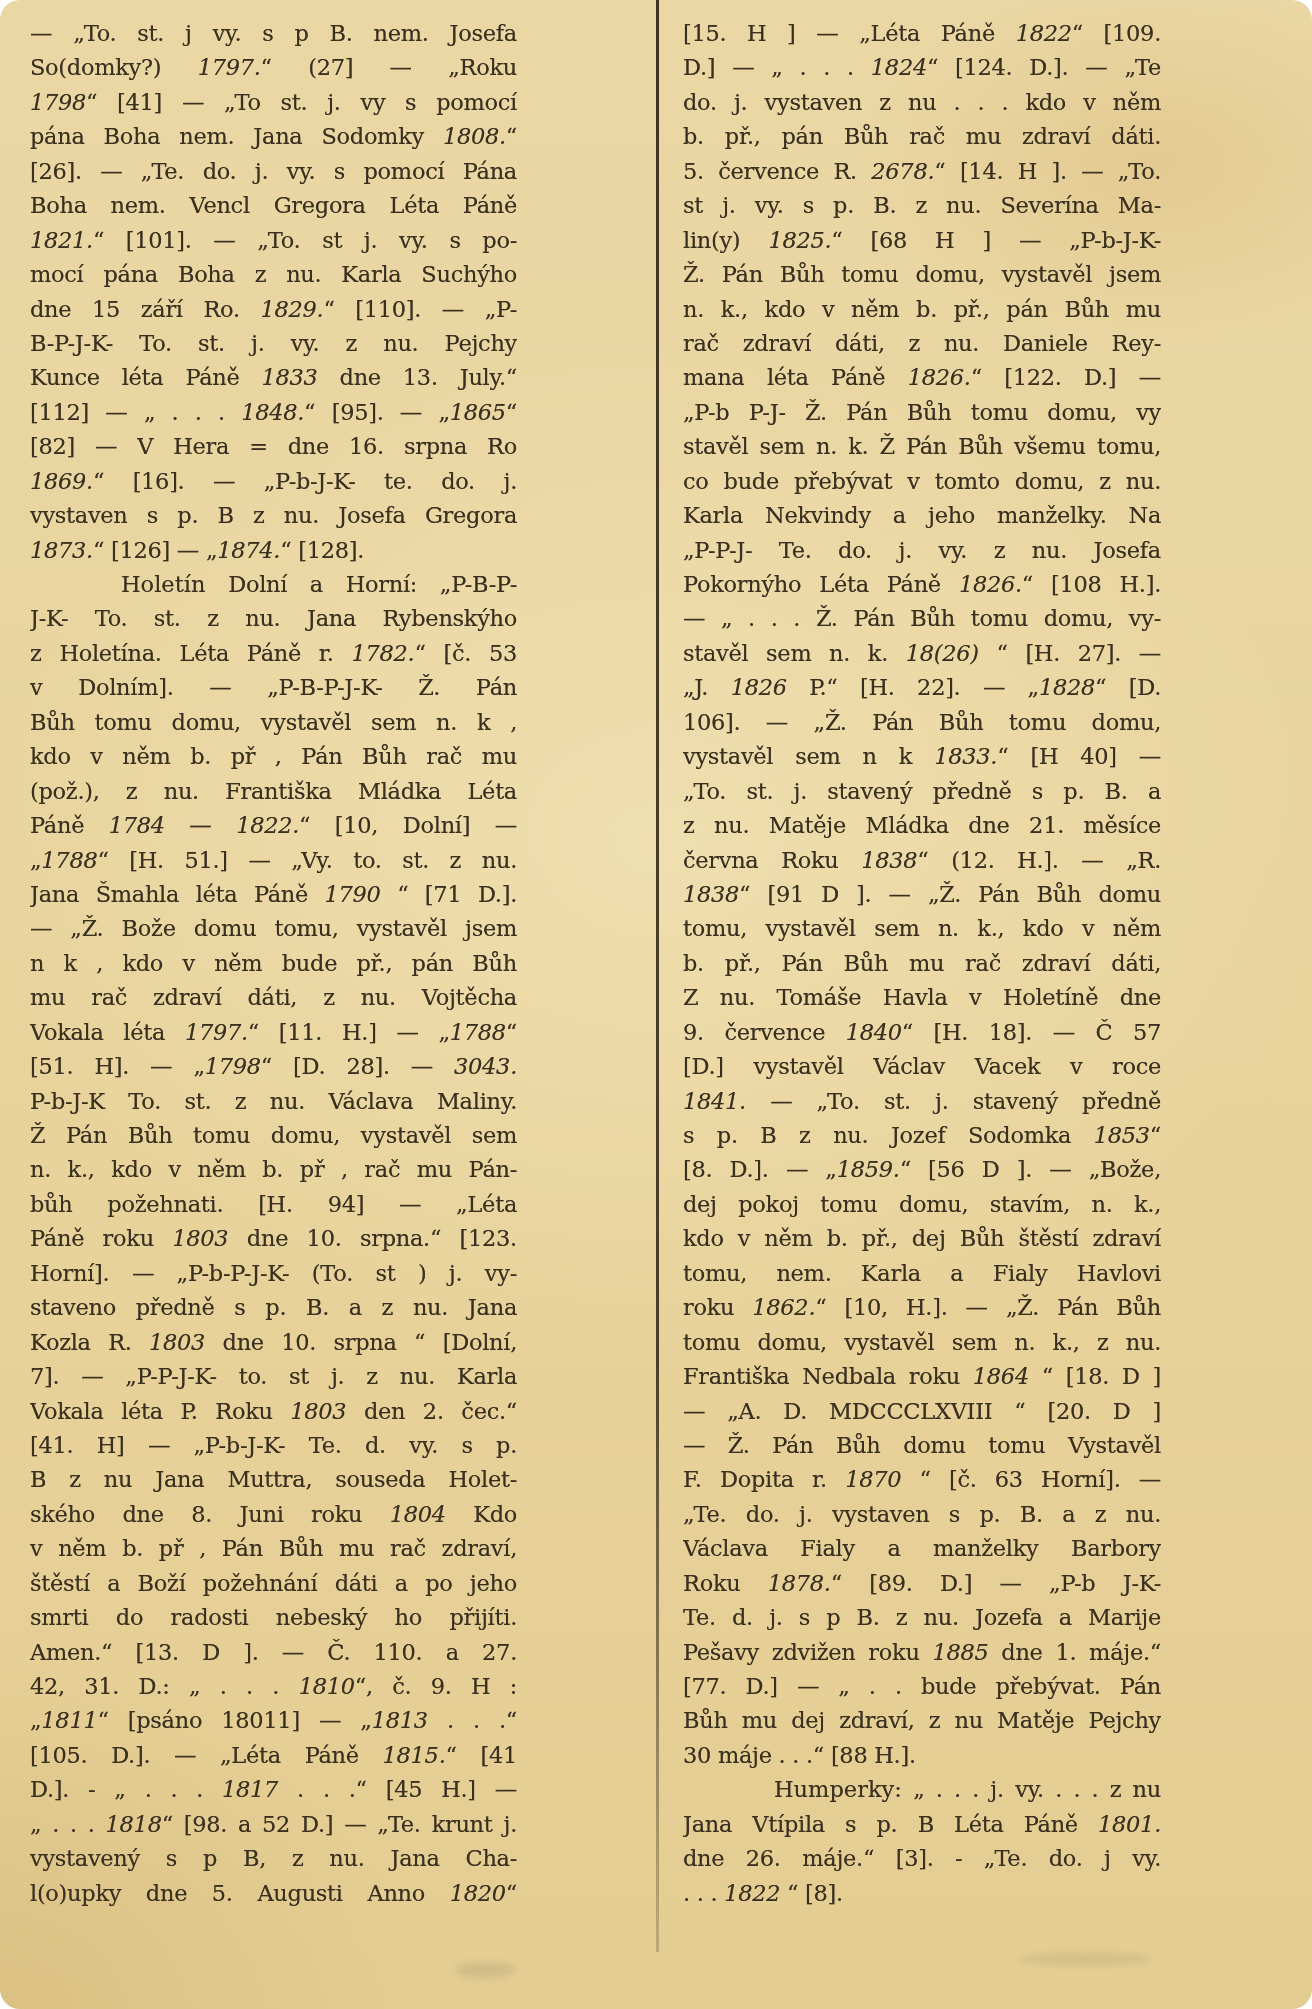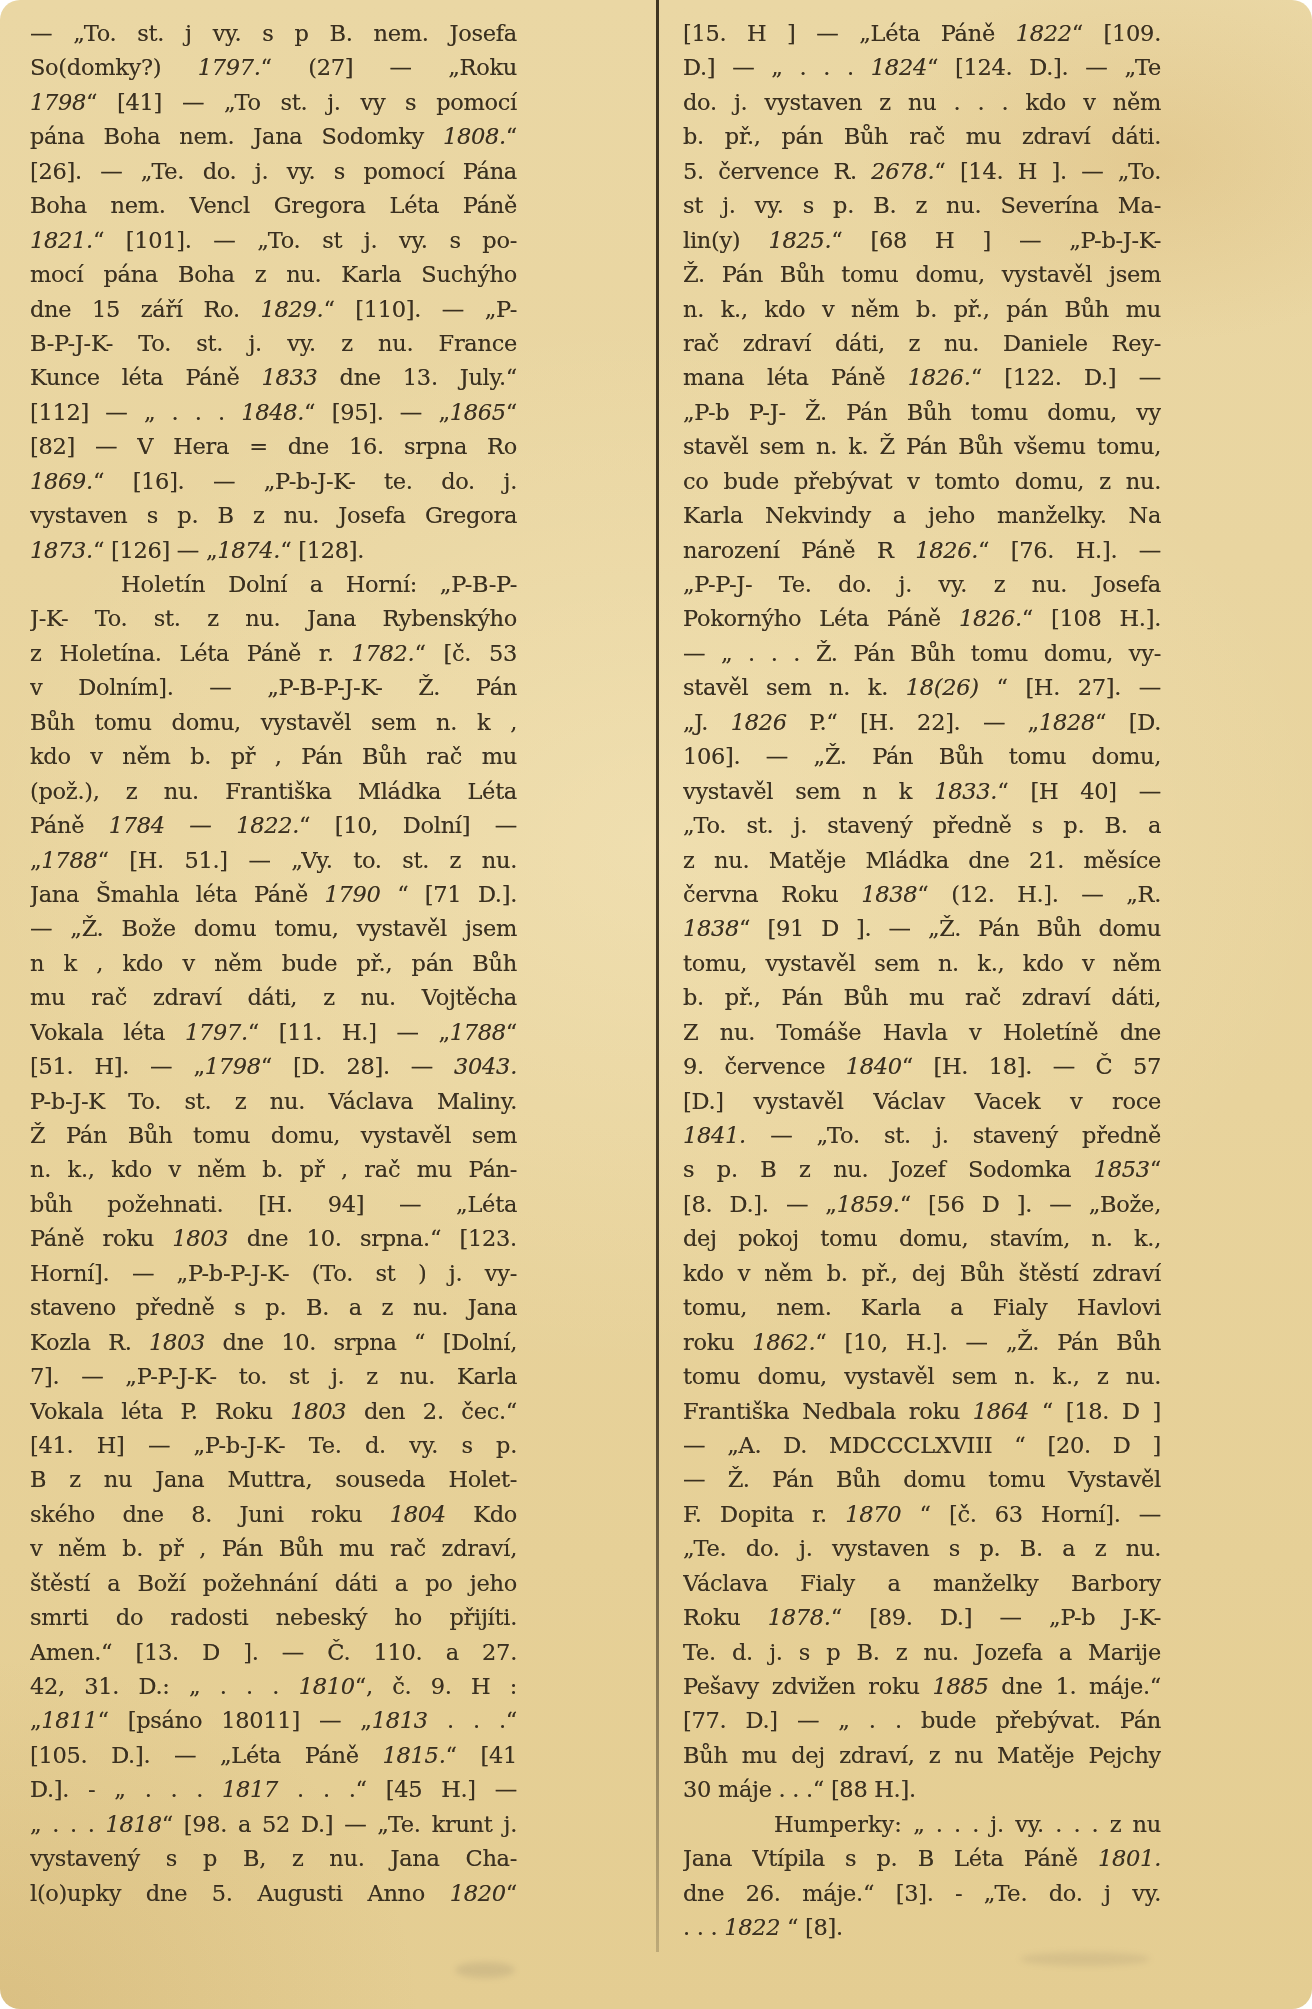--- a/index.html
+++ b/index.html
@@ -47,21 +47,21 @@
   <div class="col col-left">
       <div class="line">— „To. st. j vy. s p B. nem. Josefa</div>
       <div class="line">So(domky?) <i>1797.</i>“ (27] — „Roku</div>
       <div class="line"><i>1798</i>“ [41] — „To st. j. vy s pomocí</div>
       <div class="line">pána Boha nem. Jana Sodomky <i>1808.</i>“</div>
       <div class="line">[26]. — „Te. do. j. vy. s pomocí Pána</div>
       <div class="line">Boha nem. Vencl Gregora Léta Páně</div>
       <div class="line"><i>1821.</i>“ [101]. — „To. st j. vy. s po-</div>
       <div class="line">mocí pána Boha z nu. Karla Suchýho</div>
       <div class="line">dne 15 září Ro. <i>1829.</i>“ [110]. — „P-</div>
-      <div class="line">B-P-J-K- To. st. j. vy. z nu. France</div>
+      <div class="line">B-P-J-K- To. st. j. vy. z nu. Pejchy</div>
       <div class="line">Kunce léta Páně <i>1833</i> dne 13. July.“</div>
       <div class="line">[112] — „ . . . <i>1848.</i>“ [95]. — „<i>1865</i>“</div>
       <div class="line">[82] — V Hera = dne 16. srpna Ro</div>
       <div class="line"><i>1869.</i>“ [16]. — „P-b-J-K- te. do. j.</div>
       <div class="line">vystaven s p. B z nu. Josefa Gregora</div>
       <div class="line nojust"><i>1873.</i>“ [126] — „<i>1874.</i>“ [128].</div>
       <div class="line indent"><b>Holetín</b> Dolní a Horní: „P-B-P-</div>
       <div class="line">J-K- To. st. z nu. Jana Rybenskýho</div>
       <div class="line">z Holetína. Léta Páně r. <i>1782.</i>“ [č. 53</div>
       <div class="line">v Dolním]. — „P-B-P-J-K- Ž. Pán</div>
@@ -110,21 +110,20 @@
       <div class="line">st j. vy. s p. B. z nu. Severína Ma-</div>
       <div class="line">lin(y) <i>1825.</i>“ [68 H ] — „P-b-J-K-</div>
       <div class="line">Ž. Pán Bůh tomu domu, vystavěl jsem</div>
       <div class="line">n. k., kdo v něm b. př., pán Bůh mu</div>
       <div class="line">rač zdraví dáti, z nu. Daniele Rey-</div>
       <div class="line">mana léta Páně <i>1826.</i>“ [122. D.] —</div>
       <div class="line">„P-b P-J- Ž. Pán Bůh tomu domu, vy</div>
       <div class="line">stavěl sem n. k. Ž Pán Bůh všemu tomu,</div>
       <div class="line">co bude přebývat v tomto domu, z nu.</div>
       <div class="line">Karla Nekvindy a jeho manželky. Na</div>
-      <div class="line">narození Páně R <i>1826.</i>“ [76. H.]. —</div>
       <div class="line">„P-P-J- Te. do. j. vy. z nu. Josefa</div>
       <div class="line">Pokornýho Léta Páně <i>1826.</i>“ [108 H.].</div>
       <div class="line">— „ . . . Ž. Pán Bůh tomu domu, vy-</div>
       <div class="line">stavěl sem n. k. <i>18(26)</i> “ [H. 27]. —</div>
       <div class="line">„J. <i>1826</i> P.“ [H. 22]. — „<i>1828</i>“ [D.</div>
       <div class="line">106]. — „Ž. Pán Bůh tomu domu,</div>
       <div class="line">vystavěl sem n k <i>1833.</i>“ [H 40] —</div>
       <div class="line">„To. st. j. stavený předně s p. B. a</div>
       <div class="line">z nu. Matěje Mládka dne 21. měsíce</div>
       <div class="line">června Roku <i>1838</i>“ (12. H.]. — „R.</div>

